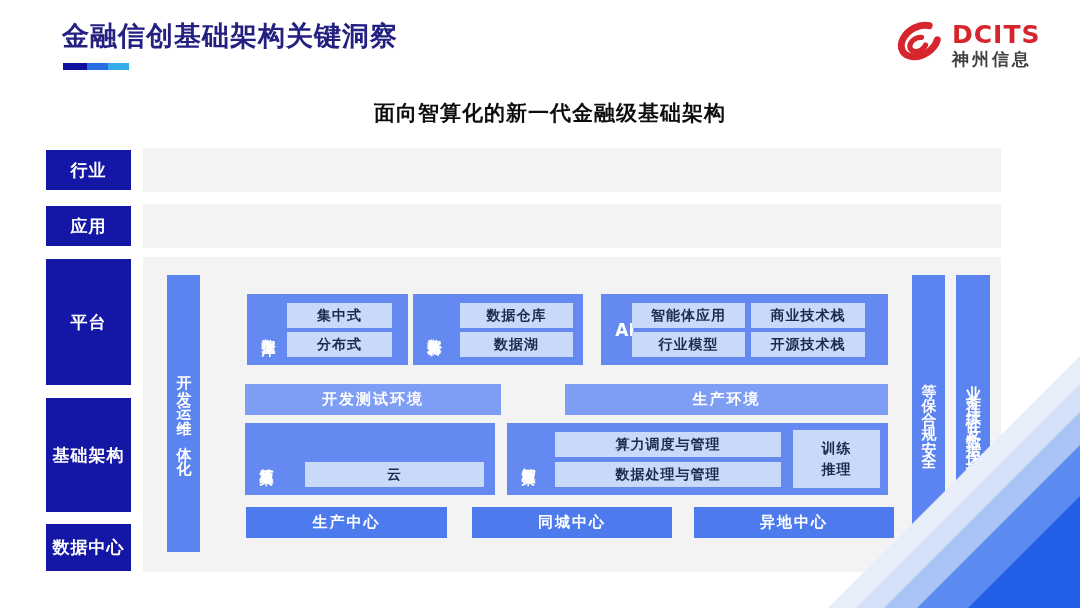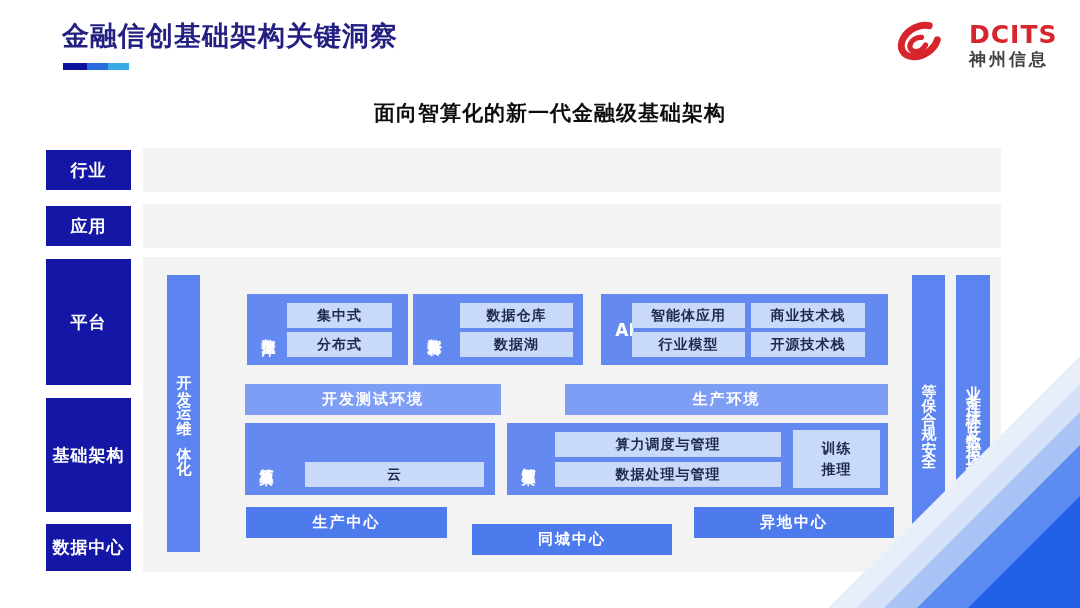--- a/index.html
+++ b/index.html
@@ -5,21 +5,21 @@
   html,body{margin:0;padding:0;background:#fff;}
   .canvas{position:relative;width:1080px;height:608px;background:#ffffff;overflow:hidden;
           font-family:"DejaVu Sans","Liberation Sans",sans-serif;}
   .abs{position:absolute;}
 
   
   .title{left:62px;top:18px;font-size:27px;font-weight:bold;color:#232081;letter-spacing:1px;}
   .underline{left:63px;top:63px;height:7px;display:flex;}
   .underline span{display:block;height:7px;}
   .u1{width:24px;background:#10129E;} .u2{width:21px;background:#2B6BE0;} .u3{width:21px;background:#35ABE8;}
-  .logo{left:889px;top:16px;display:flex;align-items:center;gap:22px;}
+  .logo{left:889px;top:16px;display:flex;align-items:center;gap:5px;}
   .logo-brand{font-size:25px;font-weight:bold;color:#D6252C;letter-spacing:1px;line-height:1;}
   .logo-company{font-size:17px;font-weight:bold;color:#404040;letter-spacing:3px;margin-top:4px;line-height:1;}
   .subtitle{left:121px;top:99px;width:858px;text-align:center;font-size:21px;font-weight:bold;color:#0D0D0D;letter-spacing:1px;}
 
   
   .navbox{left:46px;width:85px;background:#1417A6;color:#fff;font-weight:bold;font-size:17px;
           display:flex;align-items:center;justify-content:center;letter-spacing:1px;}
 
   
   .strip{left:143px;width:858px;background:#F3F3F4;}
@@ -146,21 +146,21 @@
     <div class="seclabel">
       <span class="vtext">智算框架</span>
     </div>
     <div class="litebox" style="left:48px;top:9px;width:226px;height:25px;">算力调度与管理</div>
     <div class="litebox" style="left:48px;top:39px;width:226px;height:25px;">数据处理与管理</div>
     <div class="litebox train" style="left:286px;top:7px;width:87px;height:58px;">训练
 推理</div>
   </div>
 
   <div class="bluebox center" style="left:246px;width:201px;">生产中心</div>
-  <div class="bluebox center" style="left:472px;width:200px;margin-top:17px;">同城中心</div>
+  <div class="bluebox center" style="left:472px;width:200px;">同城中心</div>
   <div class="bluebox center" style="left:694px;width:200px;">异地中心</div>
 
   <div class="vbar" style="left:912px;top:275px;width:33px;height:277px;">
     <span class="vtext sp14">等保合规安全</span>
   </div>
   <div class="vbar" style="left:956px;top:275px;width:34px;height:277px;">
     <span class="vtext sp8">业务连续性及数据保护</span>
   </div>
 
   <div class="tri t1"></div>

